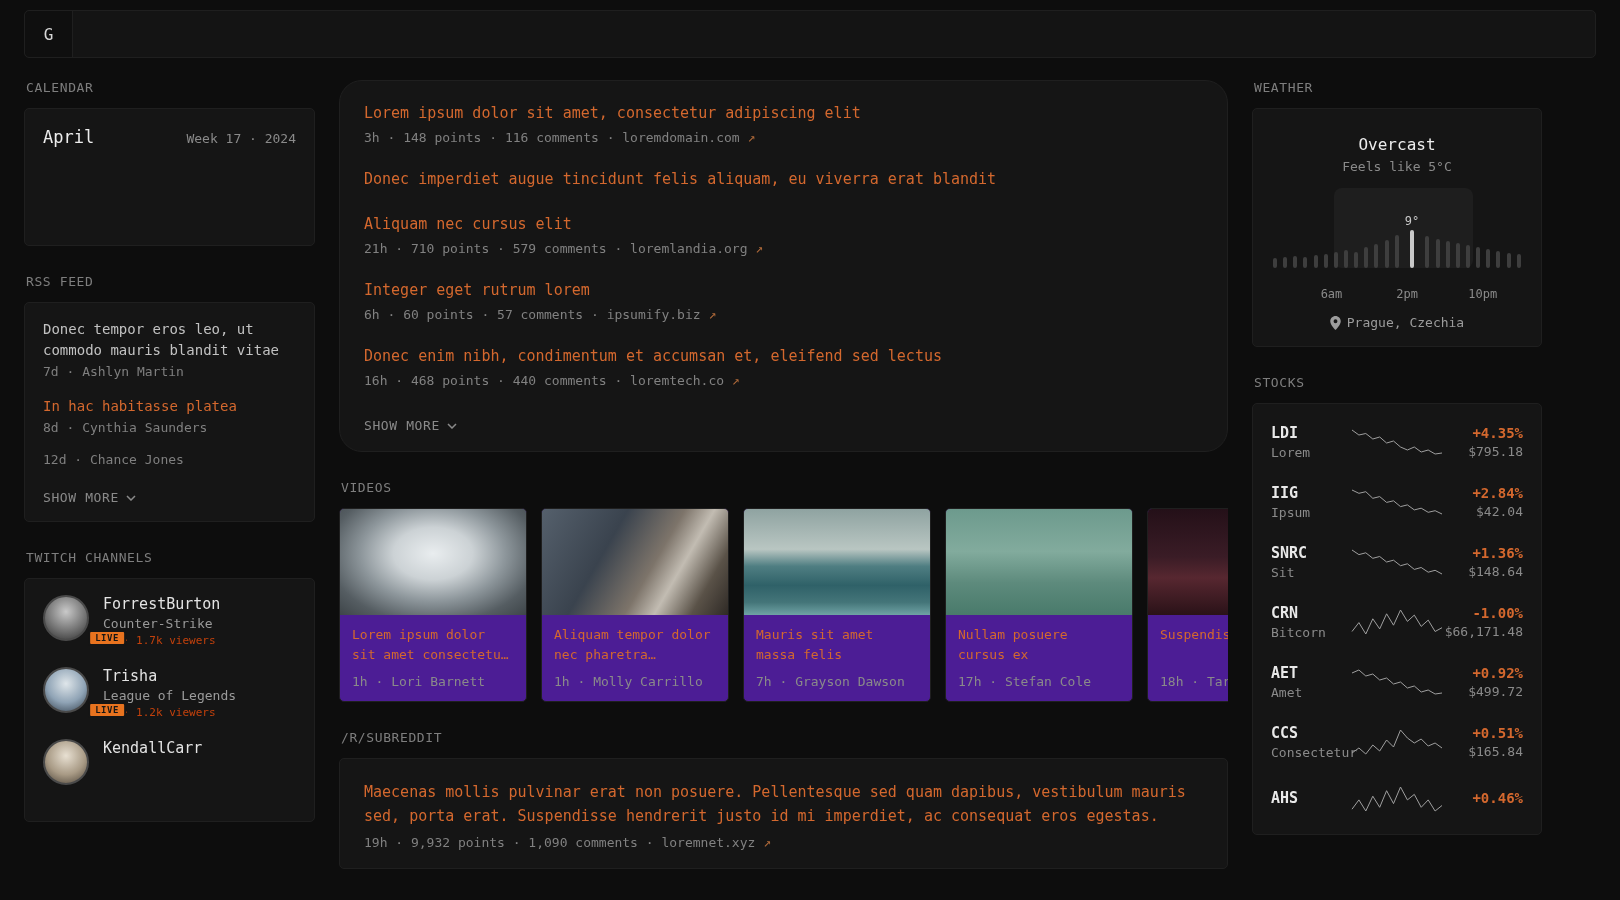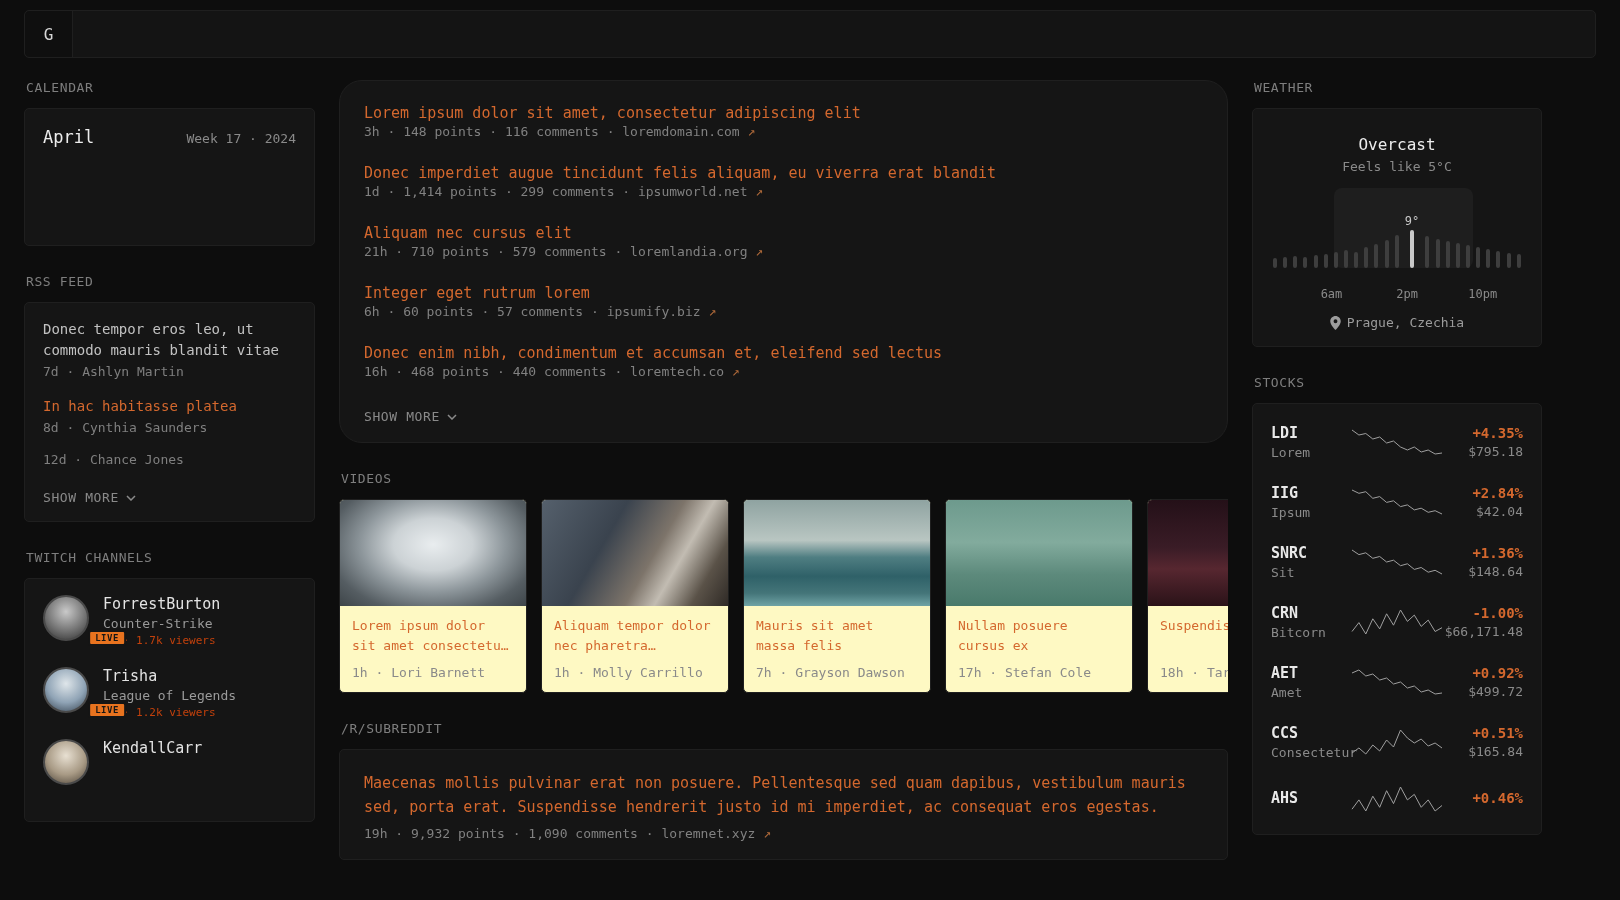--- a/index.html
+++ b/index.html
@@ -59,26 +59,26 @@
                 letter-spacing:.5px; padding:1px 5px; border-radius:3px; border:2px solid #151515; }
   .live-badge.on { display:block;margin-left:41px; }
   .tw-name { color:#e3e3e3; font-size:15px; }
   .tw-game { color:#9a9a9a; font-size:13px; margin-top:3px; }
   .tw-meta { color:#c2410c; font-size:11px; margin-top:3px; }
 
   
   .hn { padding:22px 24px 18px;border-radius:23px; }
   .hn-item { margin-bottom:24px; }
   .hn-title { color:#d4682e; font-size:15px; line-height:1.4; }
-  .hn-meta { color:#818181; font-size:13px; }
+  .hn-meta { color:#818181; font-size:13px; margin-top:6px; }
   .ext { color:#b06a3a; }
 
   
   .vrow { display:flex; gap:14px; overflow:hidden; }
-  .vcard { flex:0 0 188px; width:188px; background:#fef9c3; border:1px solid #1f1f1f;
+  .vcard { flex:0 0 188px; width:188px; background:#4c1d95; border:1px solid #1f1f1f;
            border-radius:5px; overflow:hidden; }
   .vthumb { height:106px; }
   [data-thumb="concrete"]{ background:radial-gradient(ellipse at 50% 42%,#e9edef 0%,#ccd2d5 30%,#8d969b 55%,#555d62 80%,#3e4549 100%); }
   [data-thumb="camera"]{ background:linear-gradient(120deg,#55606c 0%,#3a434e 35%,#7d746a 58%,#c2bcb2 70%,#5a5248 85%,#2f2a26 100%); }
   [data-thumb="sea"]{ background:linear-gradient(180deg,#8fa3a1 0%,#b9c6c2 38%,#4f7e82 54%,#2f6168 72%,#447579 88%,#6fa3a5 100%); }
   [data-thumb="canoe"]{ background:linear-gradient(180deg,#6d9a8d 0%,#82ab9d 40%,#5d8a7c 70%,#497a6b 100%); }
   [data-thumb="dark"]{ background:linear-gradient(180deg,#241018 0%,#3a1c26 45%,#572730 65%,#2a1218 100%); }
   .vbody { padding:10px 12px 12px; }
   .vtitle { color:#d4682e; font-size:13px; line-height:1.55; min-height:40px; }
   .vmeta { color:#8a8a8a; font-size:13px; margin-top:9px; }
@@ -256,25 +256,20 @@
         <div class="hn-item" data-interactable="false">
               <div class="hn-title" data-interactable="true">Lorem ipsum dolor sit amet, consectetur adipiscing elit</div>
               <div class="hn-meta" data-interactable="false">
                 <span>3h · 148 points · 116 comments ·</span>
                 <span data-interactable="true">loremdomain.com</span>
                 <span class="ext" data-interactable="false">↗</span>
               </div>
             </div>
             <div class="hn-item" data-interactable="false">
               <div class="hn-title" data-interactable="true">Donec imperdiet augue tincidunt felis aliquam, eu viverra erat blandit</div>
-              <div class="hn-meta" data-interactable="false">
-                <span>1d · 1,414 points · 299 comments ·</span>
-                <span data-interactable="true">ipsumworld.net</span>
-                <span class="ext" data-interactable="false">↗</span>
-              </div>
             </div>
             <div class="hn-item" data-interactable="false">
               <div class="hn-title" data-interactable="true">Aliquam nec cursus elit</div>
               <div class="hn-meta" data-interactable="false">
                 <span>21h · 710 points · 579 comments ·</span>
                 <span data-interactable="true">loremlandia.org</span>
                 <span class="ext" data-interactable="false">↗</span>
               </div>
             </div>
             <div class="hn-item" data-interactable="false">

